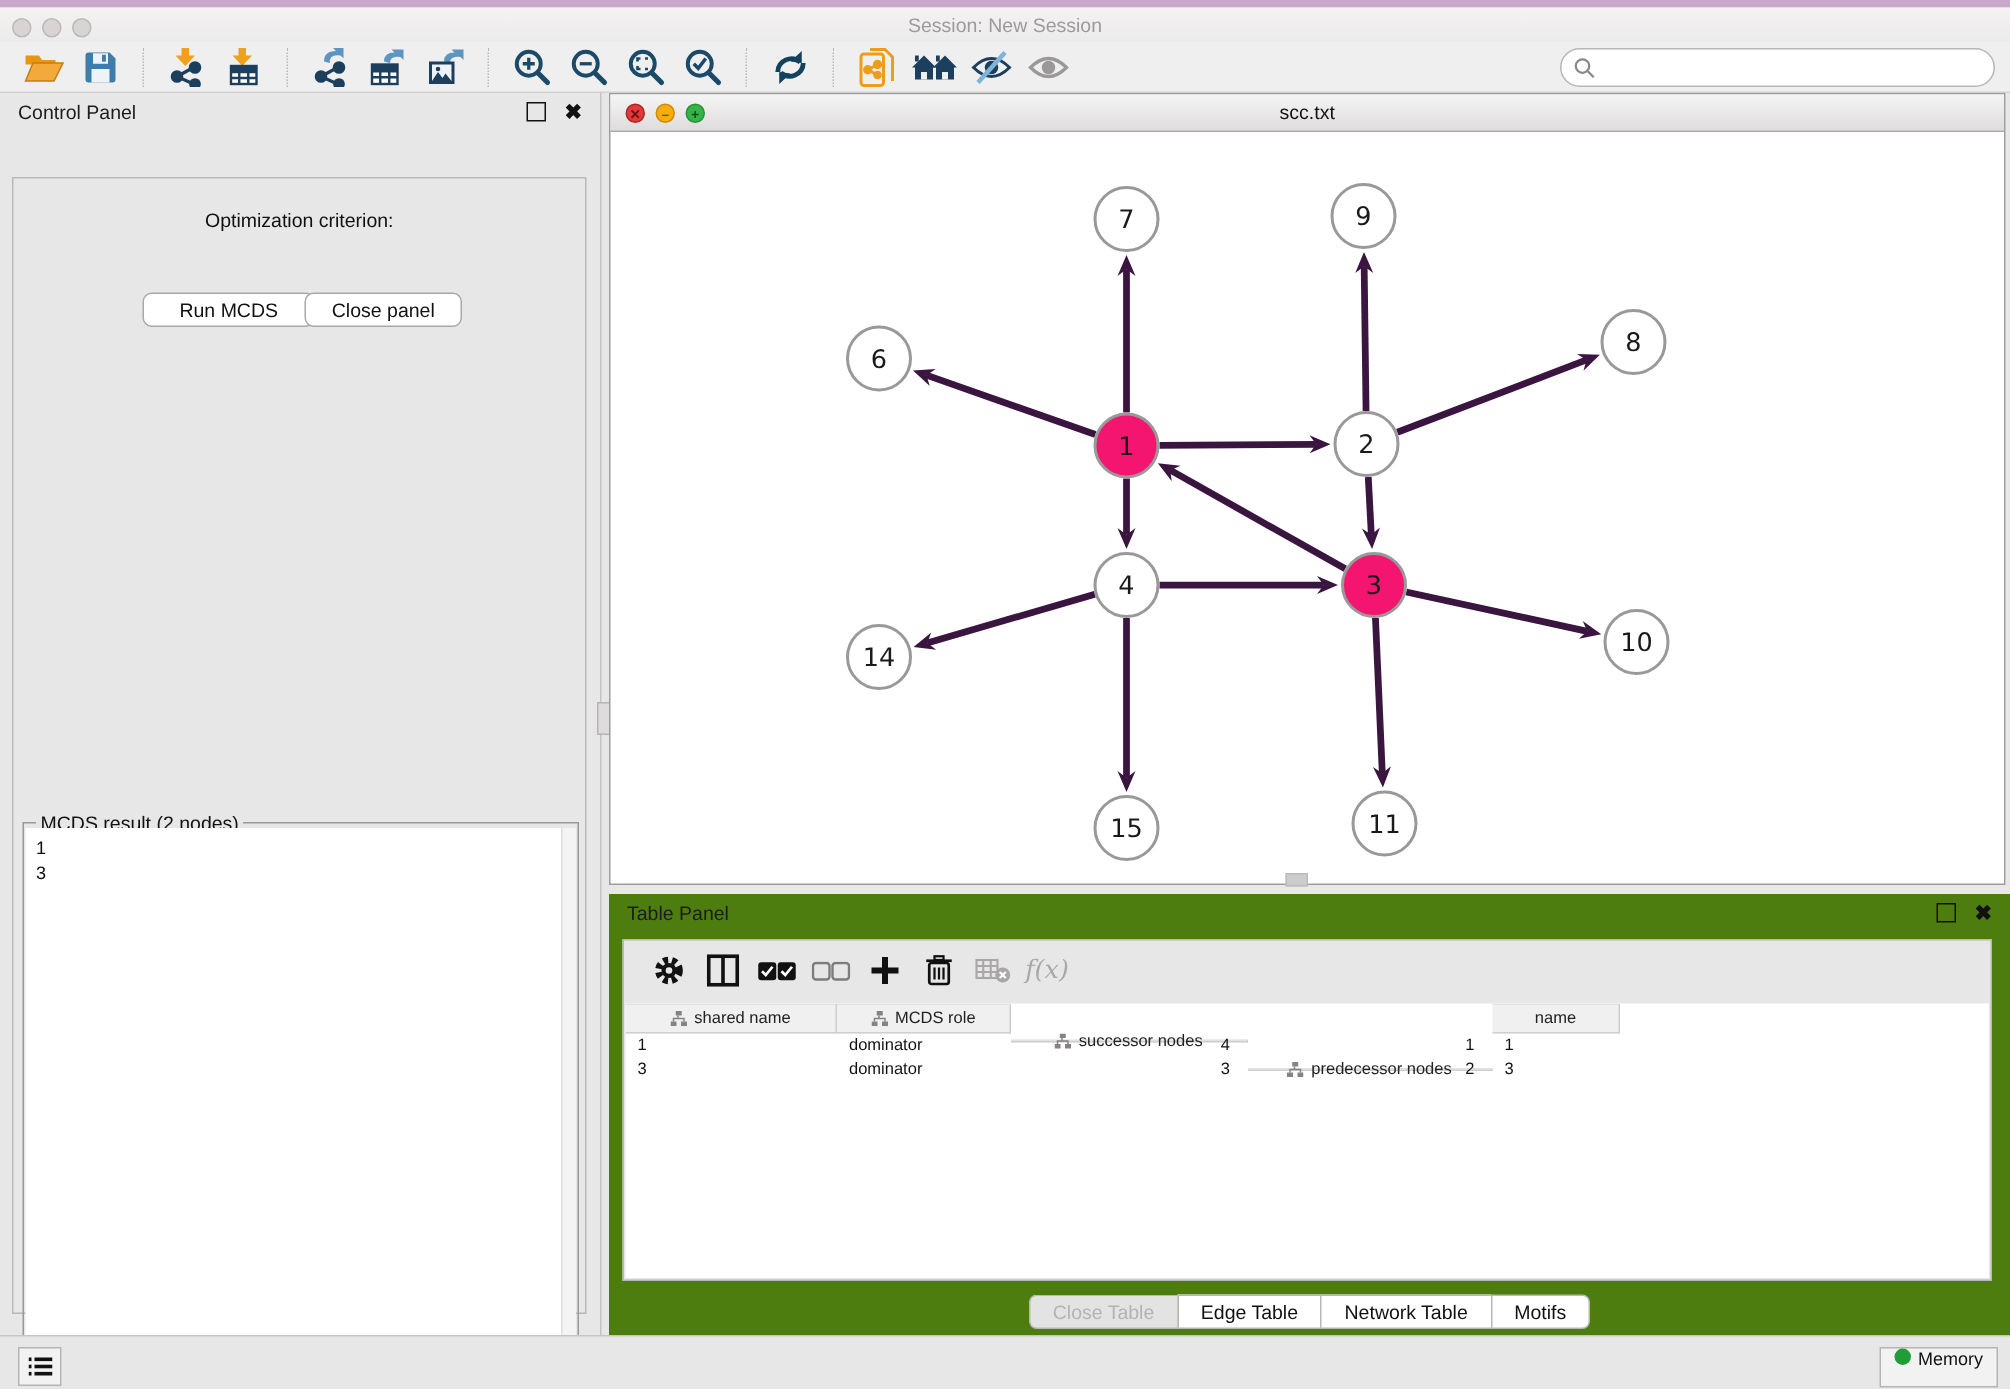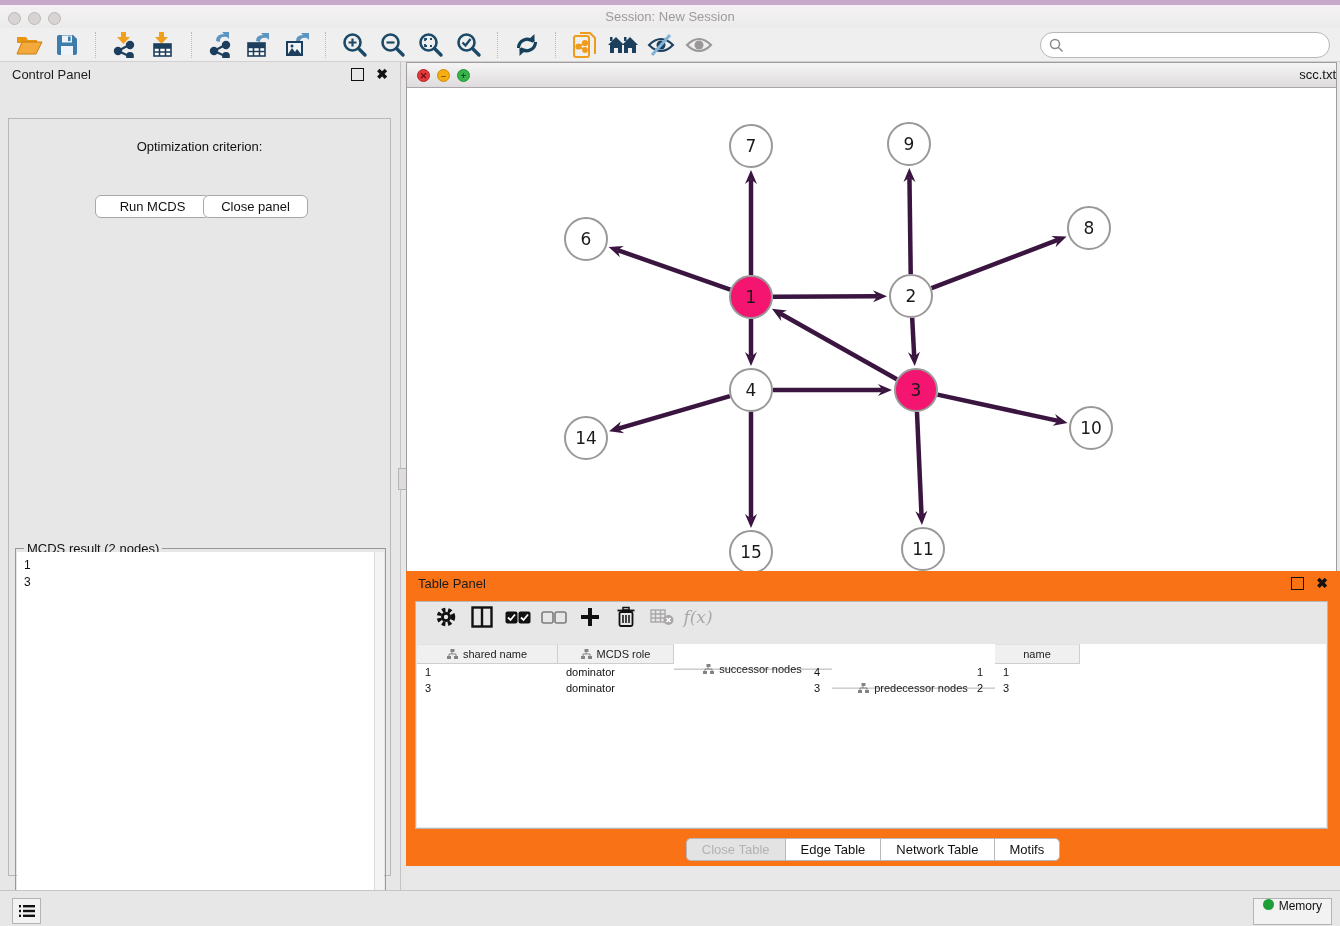--- a/index.html
+++ b/index.html
@@ -57,28 +57,28 @@
     border-left:1px solid #c4c2c2;}
   #splitter-grip{position:absolute;left:-3px;top:406px;width:9px;height:20px;background:#dedcdc;
     border:1px solid #b5b3b3;}
   
   #network-window{position:absolute;left:406px;top:62px;width:931px;height:528px;background:#fff;
     border:1px solid #9e9c9c;box-sizing:border-box;}
   #net-titlebar{position:absolute;left:0;top:0;width:100%;height:25px;
     background:linear-gradient(#f6f5f5,#dedcdc);border-bottom:1px solid #a8a6a6;box-sizing:border-box;}
   .tl{width:13px;height:13px;border-radius:50%;box-sizing:border-box;font-size:9px;font-weight:bold;
     line-height:12px;text-align:center;}
-  #net-title{position:absolute;left:0;right:0;top:4px;text-align:right;font-size:13px;color:#111;}
+  #net-title{position:absolute;left:0;right:0;top:4px;text-align:center;font-size:13px;color:#111;}
   #network-canvas{position:absolute;left:0;top:25px;width:929px;height:501px;}
   #net-grip{position:absolute;left:450px;bottom:-2px;width:13px;height:7px;background:#ccc;border:1px solid #bbb;}
   
-  #table-panel{position:absolute;left:406px;top:571px;width:934px;height:295px;background:#f97316;}
+  #table-panel{position:absolute;left:406px;top:596px;width:934px;height:295px;background:#4d7c0f;}
   #tp-box{position:absolute;left:9px;top:30px;width:913px;height:228px;border:1px solid #b9b7b7;
     background:#e8e7e7;box-sizing:border-box;}
-  #tp-toolbar{height:40px;display:flex;align-items:flex-start;padding-left:12px;}
+  #tp-toolbar{height:40px;display:flex;align-items:center;padding-left:12px;}
   .tp-btn{width:36px;height:30px;display:flex;align-items:center;justify-content:center;}
   .fx{font-family:"DejaVu Serif",serif;font-style:italic;font-size:17px;color:#a9a7a7;}
   #tp-table{position:absolute;left:1px;right:1px;top:42px;bottom:1px;background:#fff;overflow:hidden;}
   #tp-header{display:flex;height:20px;}
   .th{background:#f1f0f0;border-right:1px solid #cfcdcd;border-bottom:1px solid #cfcdcd;border-top:1px solid #e3e2e2;
     box-sizing:border-box;display:flex;align-items:center;justify-content:center;gap:5px;
     font-size:11px;color:#222;}
   .tr{display:flex;height:16px;}
   .td{box-sizing:border-box;font-size:11px;color:#111;line-height:16px;padding:0 8px;white-space:nowrap;
     overflow:hidden;}

